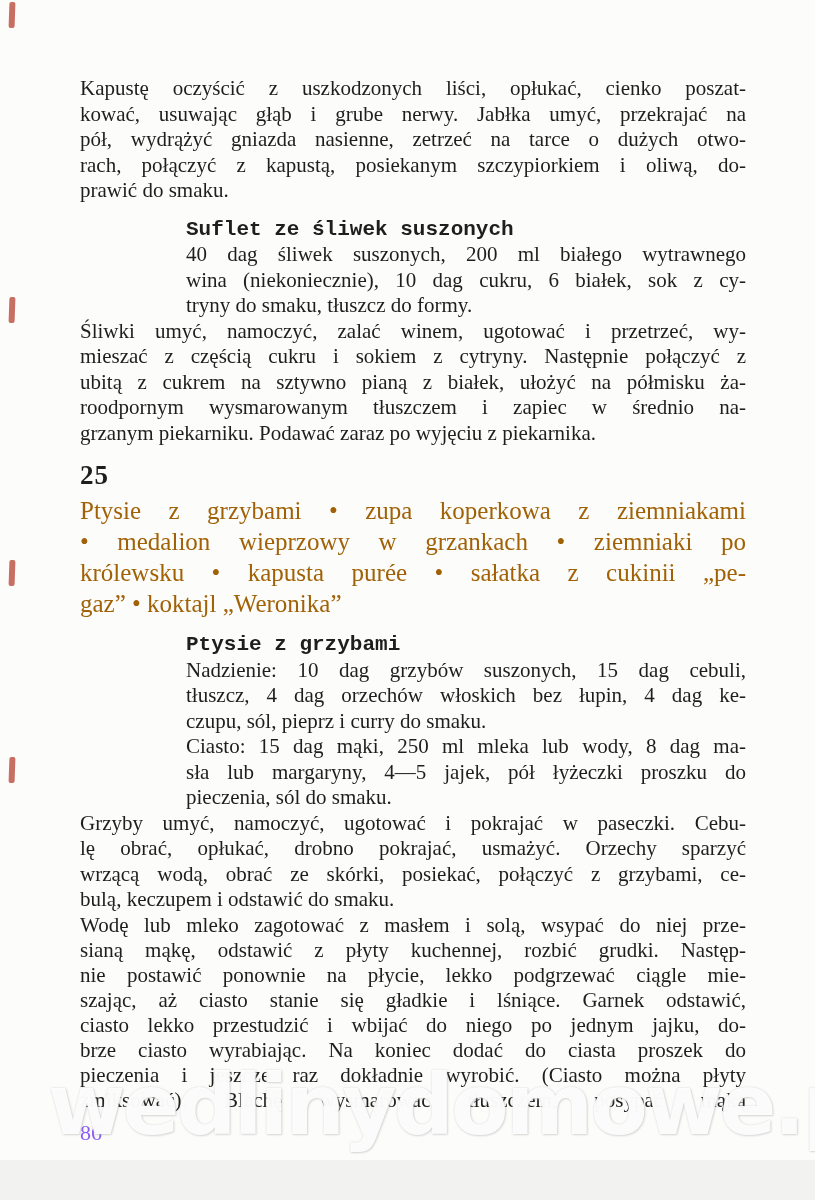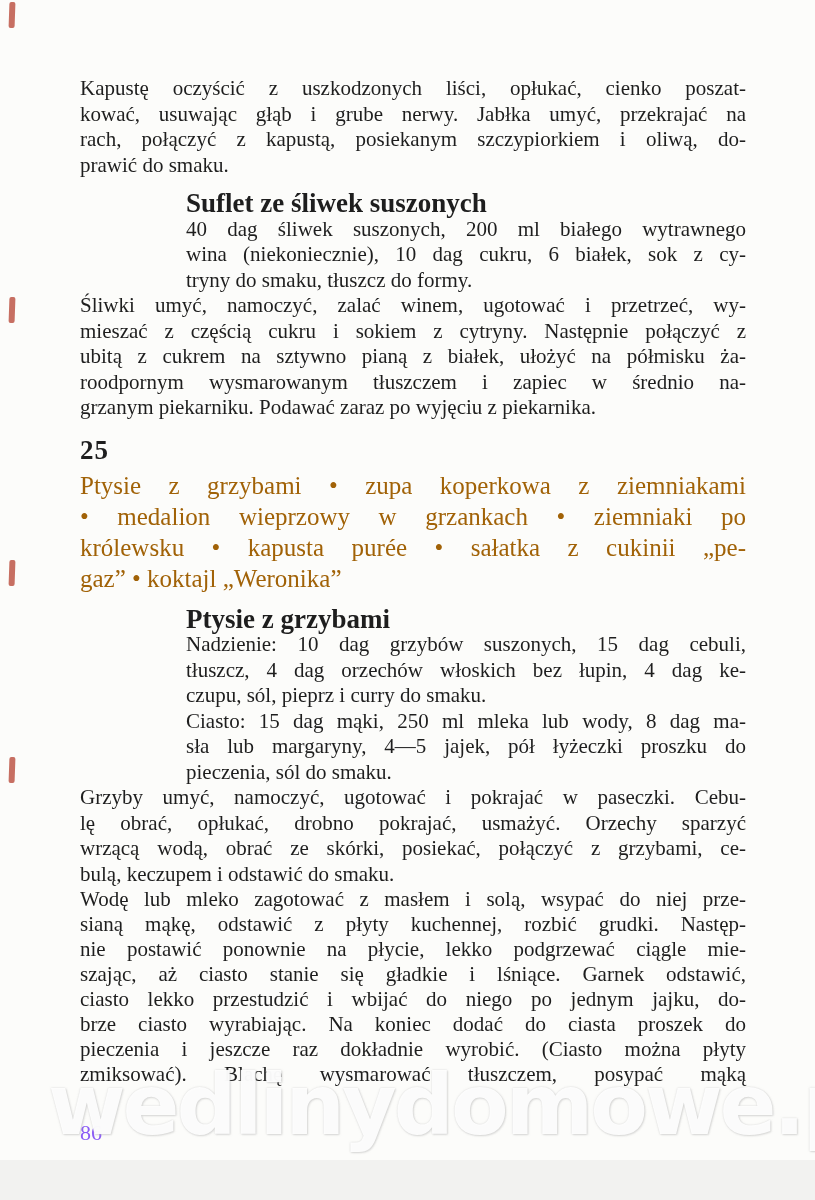--- a/index.html
+++ b/index.html
@@ -18,21 +18,21 @@
     left: 80px;
     top: 76px;
     width: 666px;
   }
   .body-text { font-size: 21px; line-height: 25.5px; }
   
   .jl { text-align: justify; text-align-last: justify; }
   
   .ll { text-align: right; text-align-last: left; }
   .indent { margin-left: 106px; }
-  .heading { font-weight: bold; font-size: 27px; line-height: 25.5px; }
+  .heading { font-weight: bold; font-size: 21px; line-height: 25.5px; font-family: Liberation Mono, monospace; }
   .mt-block { margin-top: 13px; }
   .section-number {
     margin-top: 15px;
     font-size: 27px;
     font-weight: bold;
     line-height: 29px;
     letter-spacing: 1px;
   }
   .menu {
     margin-top: 5px;
@@ -85,20 +85,21 @@
   <div class="redmark rm1"></div>
   <div class="redmark rm2"></div>
   <div class="redmark rm3"></div>
   <div class="redmark rm4"></div>
 
   <div class="content body-text">
 
     <div class="para">
       <div class="jl">Kapustę oczyścić z uszkodzonych liści, opłukać, cienko poszat-</div>
       <div class="jl">kować, usuwając głąb i grube nerwy. Jabłka umyć, przekrajać na</div>
+      <div class="jl">pół, wydrążyć gniazda nasienne, zetrzeć na tarce o dużych otwo-</div>
       <div class="jl">rach, połączyć z kapustą, posiekanym szczypiorkiem i oliwą, do-</div>
       <div class="ll">prawić do smaku.</div>
     </div>
 
     <div class="indent mt-block">
       <div class="heading">Suflet ze śliwek suszonych</div>
       <div class="jl">40 dag śliwek suszonych, 200 ml białego wytrawnego</div>
       <div class="jl">wina (niekoniecznie), 10 dag cukru, 6 białek, sok z cy-</div>
       <div class="ll">tryny do smaku, tłuszcz do formy.</div>
     </div>

